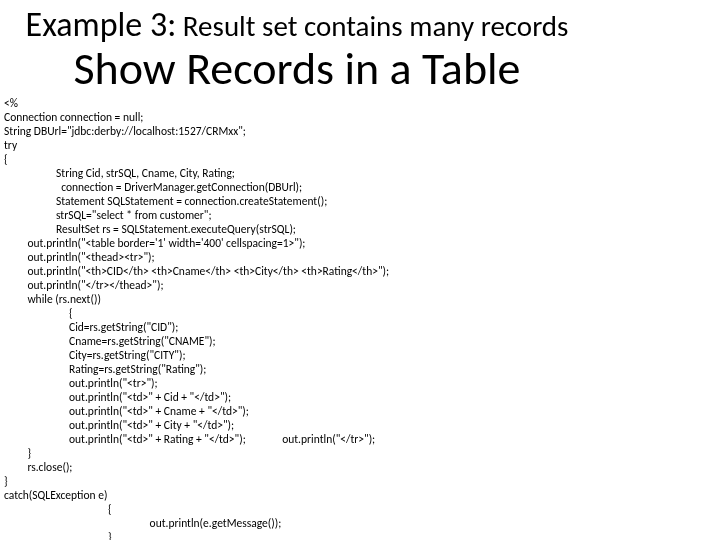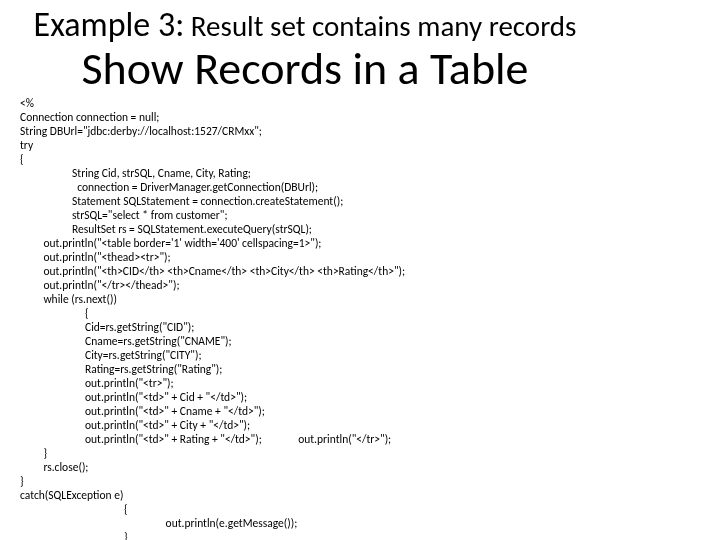--- a/index.html
+++ b/index.html
@@ -10,21 +10,21 @@
     background: #fff;
     font-family: Calibri, Arial, sans-serif;
     color: #000;
     overflow: hidden;
   }
   .slide {
     position: relative;
     width: 610px;
     height: 540px;
     box-sizing: border-box;
-    padding: 6px 20px 10px 20px;
+    padding: 6px 20px 10px 4px;
   }
   .title {
     text-align: center;
     font-weight: 400;
     line-height: 1.1;
     margin: 0 0 2px 0;
   }
   .title .l1 { font-size: 29px; }
   .title .l1 .big { font-size: 34px; }
   .title .l2 { font-size: 46px; }

